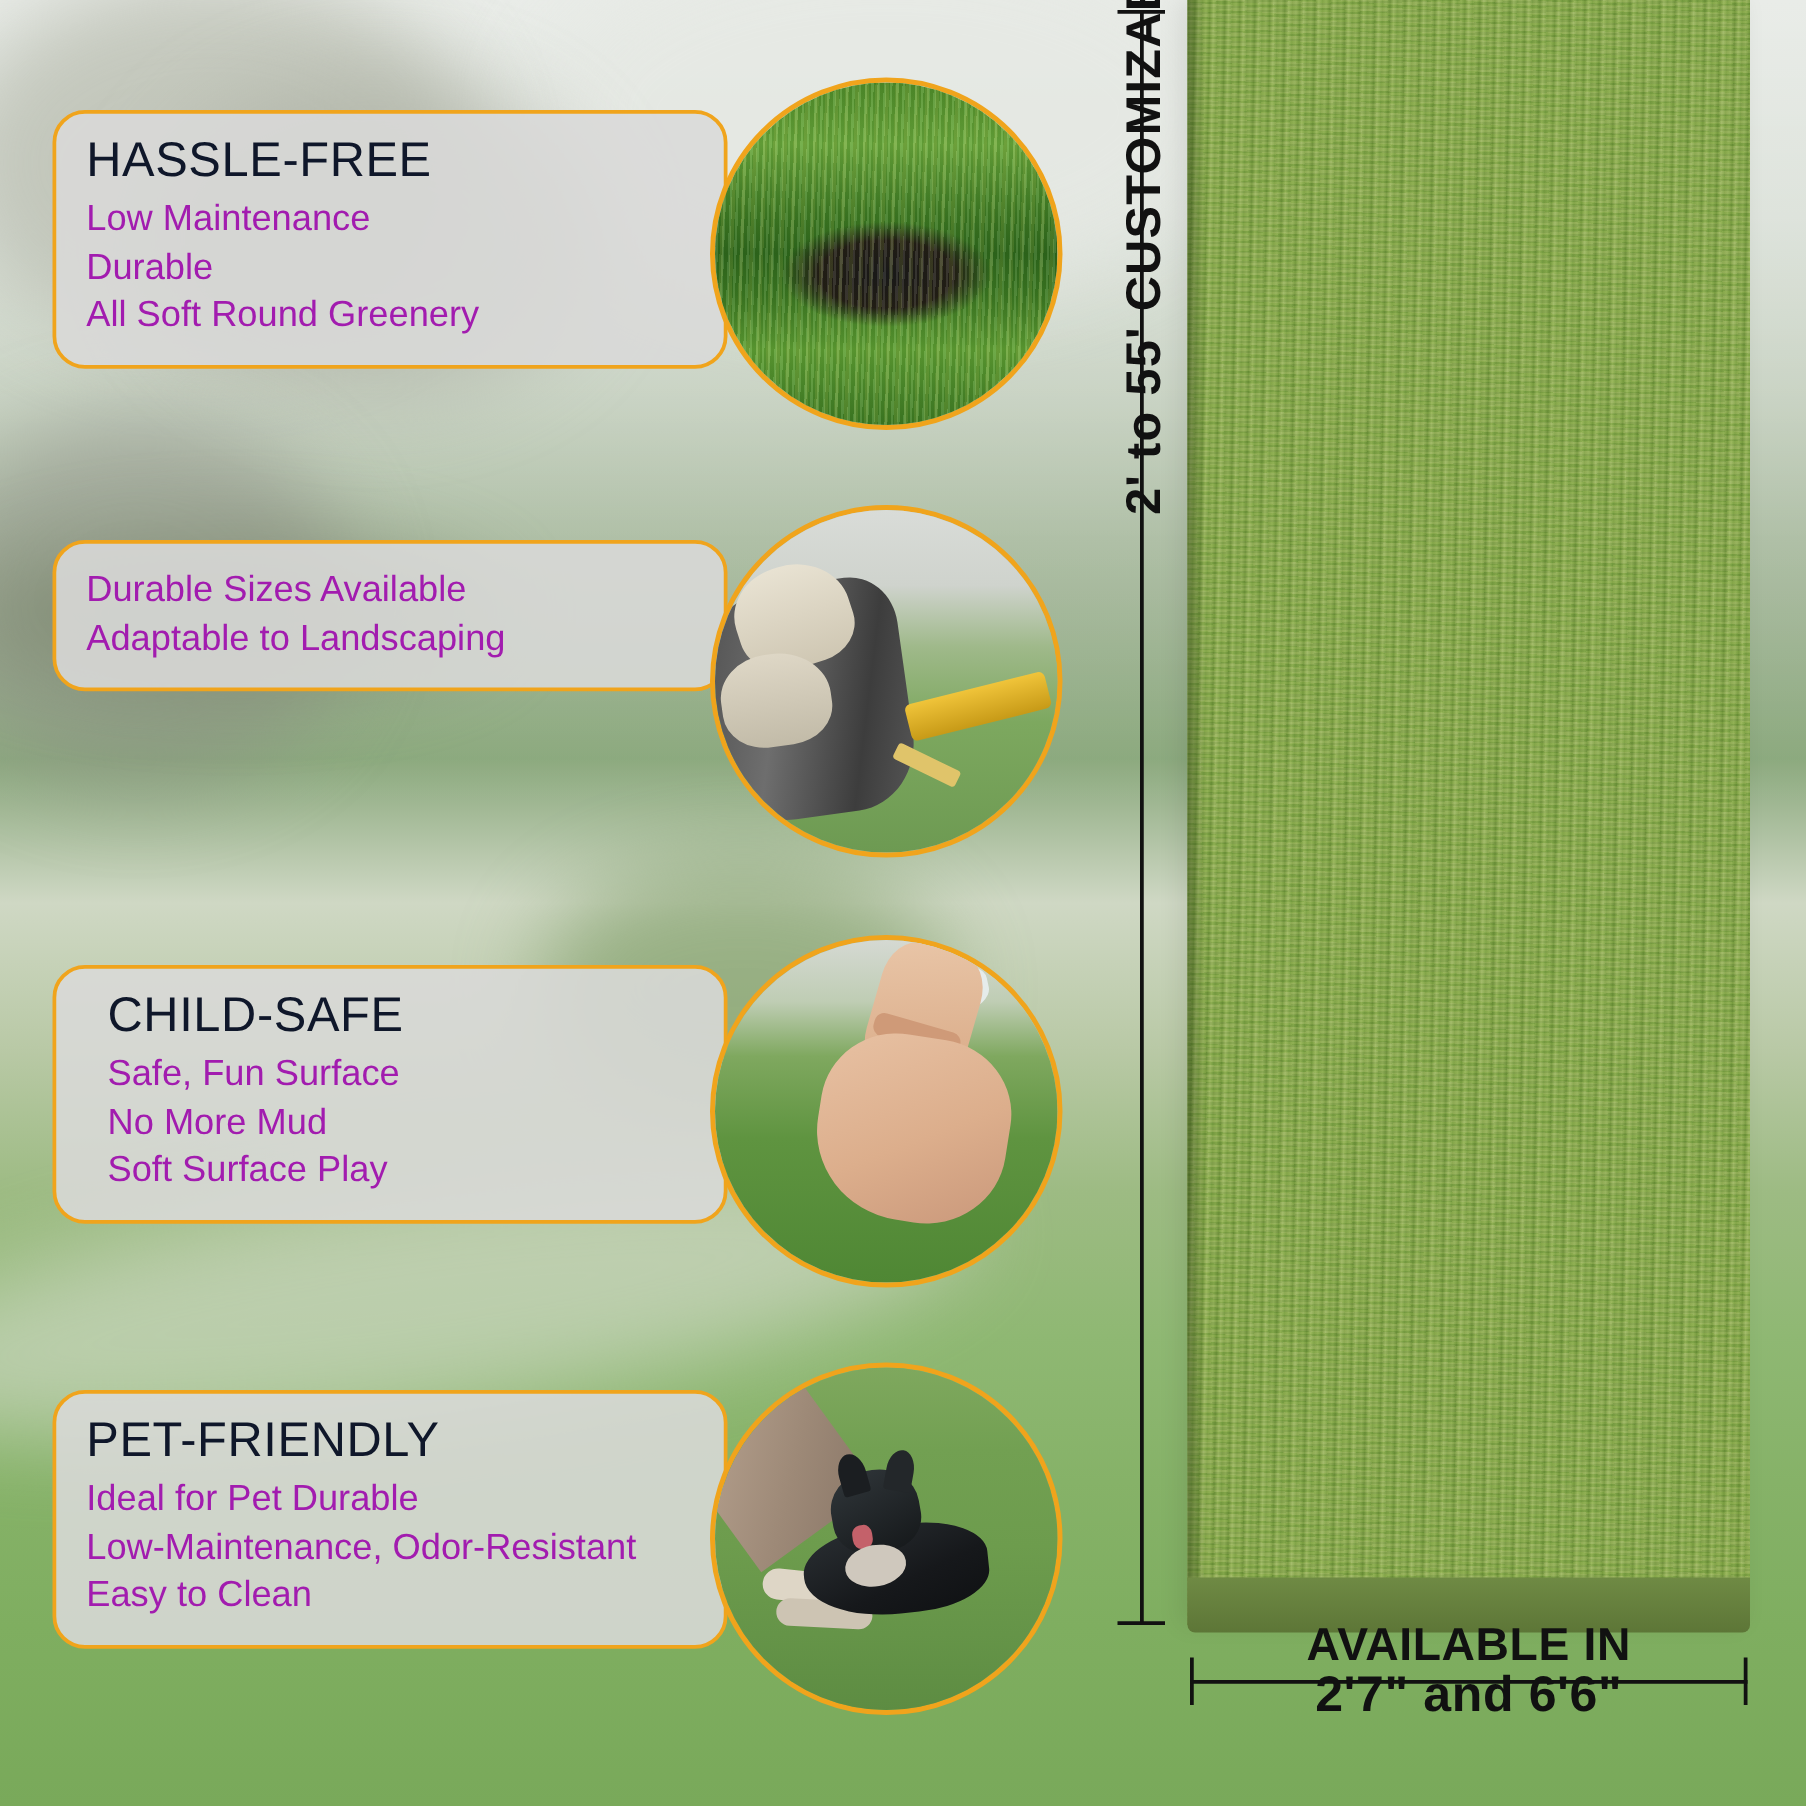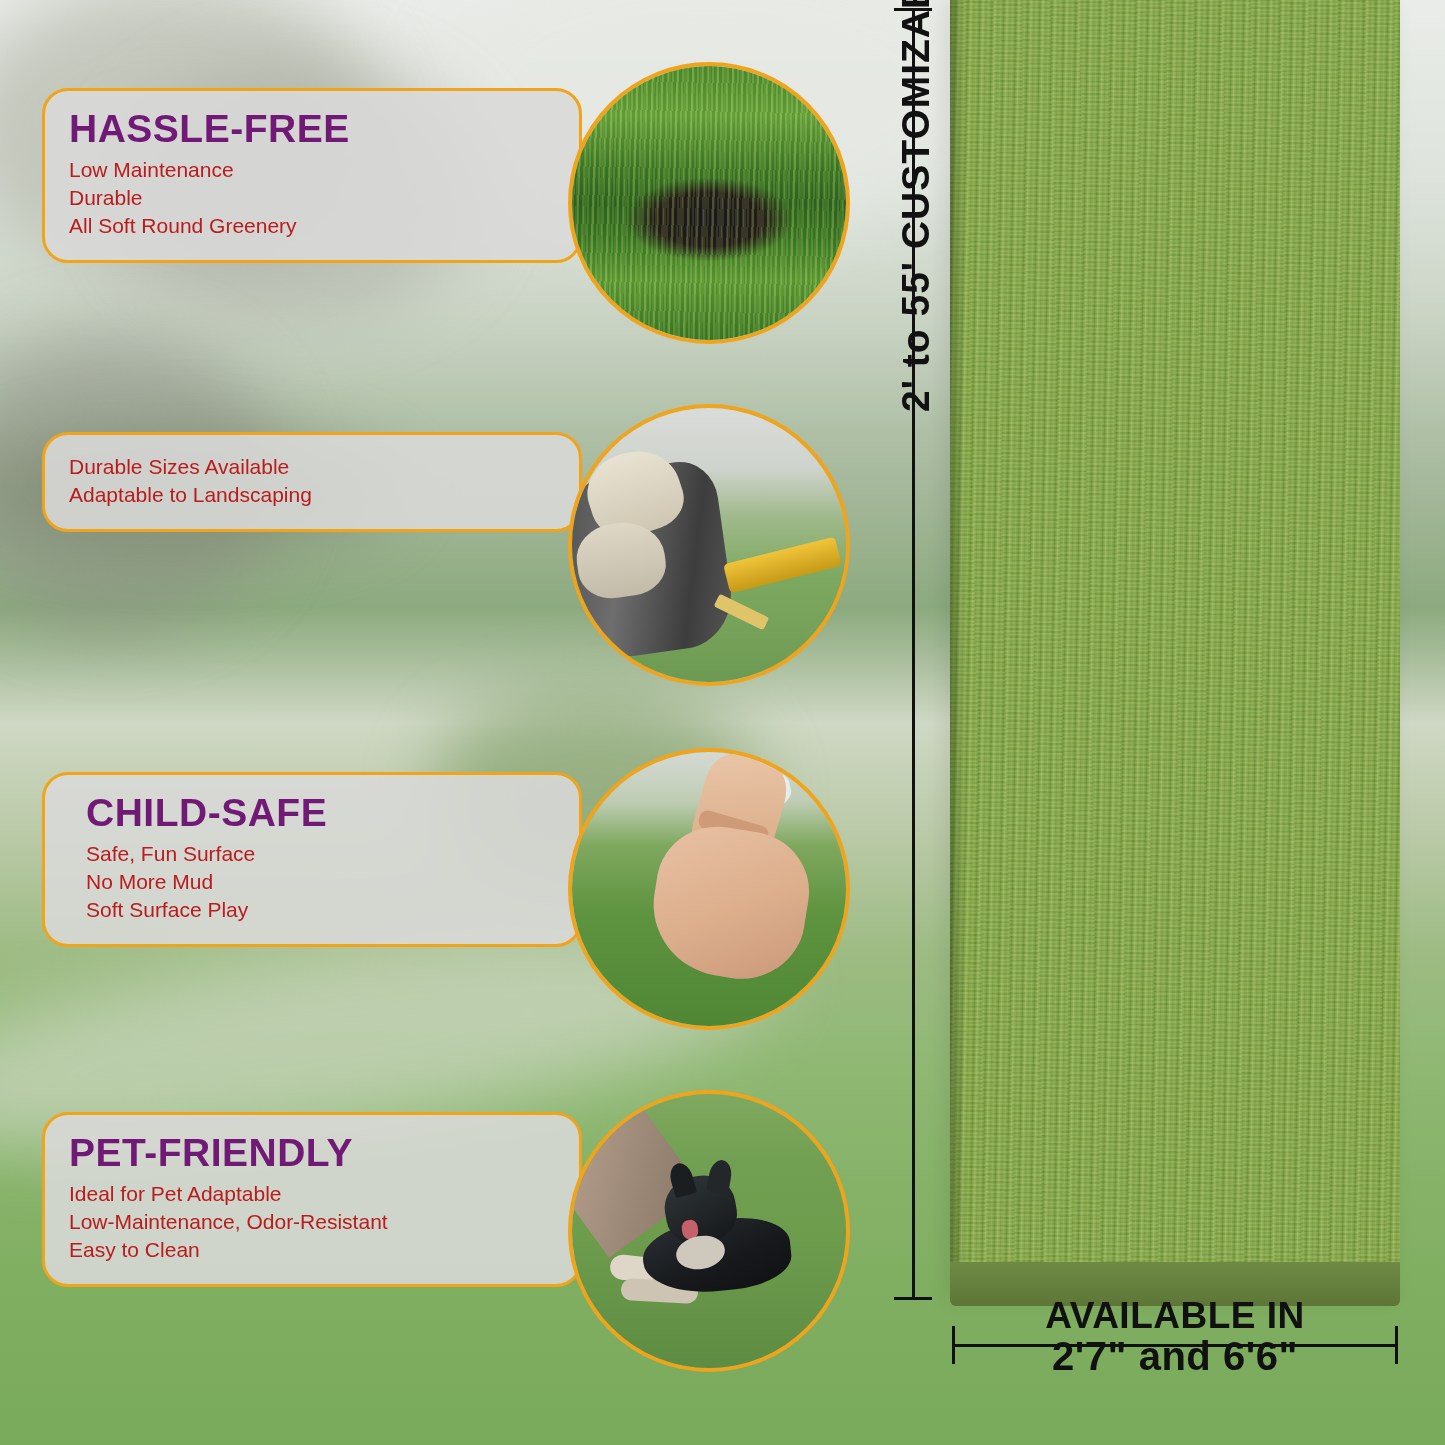--- a/index.html
+++ b/index.html
@@ -62,30 +62,30 @@
     position: absolute;
     left: 42px;
     width: 540px;
     background: rgba(218,218,216,0.88);
     border: 3px solid #f0a41c;
     border-radius: 26px;
     box-sizing: border-box;
     padding: 18px 24px 20px 24px;
   }
   .card-title {
-    font-weight: bold;
+    font-weight: normal;
     font-size: 39px;
     letter-spacing: .5px;
-    color: #701a75;
+    color: #0f172a;
     margin: 0 0 6px 0;
     line-height: 1.05;
   }
   .card-line {
-    font-size: 21px;
-    color: #b91c1c;
+    font-size: 29px;
+    color: #a21caf;
     line-height: 1.33;
     white-space: nowrap;
   }
 
   .card-1 { top: 88px; }
   .card-2 { top: 432px; }
   .card-3 { top: 772px; padding-left: 41px; }
   .card-4 { top: 1112px; }
 
   
@@ -369,21 +369,21 @@
     <div class="c-inner p3">
       <div class="toy"></div>
       <div class="arm"></div>
       <div class="band"></div>
       <div class="hand"></div>
     </div>
   </div>
 
   <div class="card card-4">
     <div class="card-title">PET-FRIENDLY</div>
-    <div class="card-line">Ideal for Pet Adaptable</div>
+    <div class="card-line">Ideal for Pet Durable</div>
     <div class="card-line">Low-Maintenance, Odor-Resistant</div>
     <div class="card-line">Easy to Clean</div>
   </div>
   <div class="circle circle-4">
     <div class="c-inner p4">
       <div class="paver"></div>
       <div class="dog-leg"></div>
       <div class="dog-leg2"></div>
       <div class="dog-body"></div>
       <div class="dog-head"></div>

